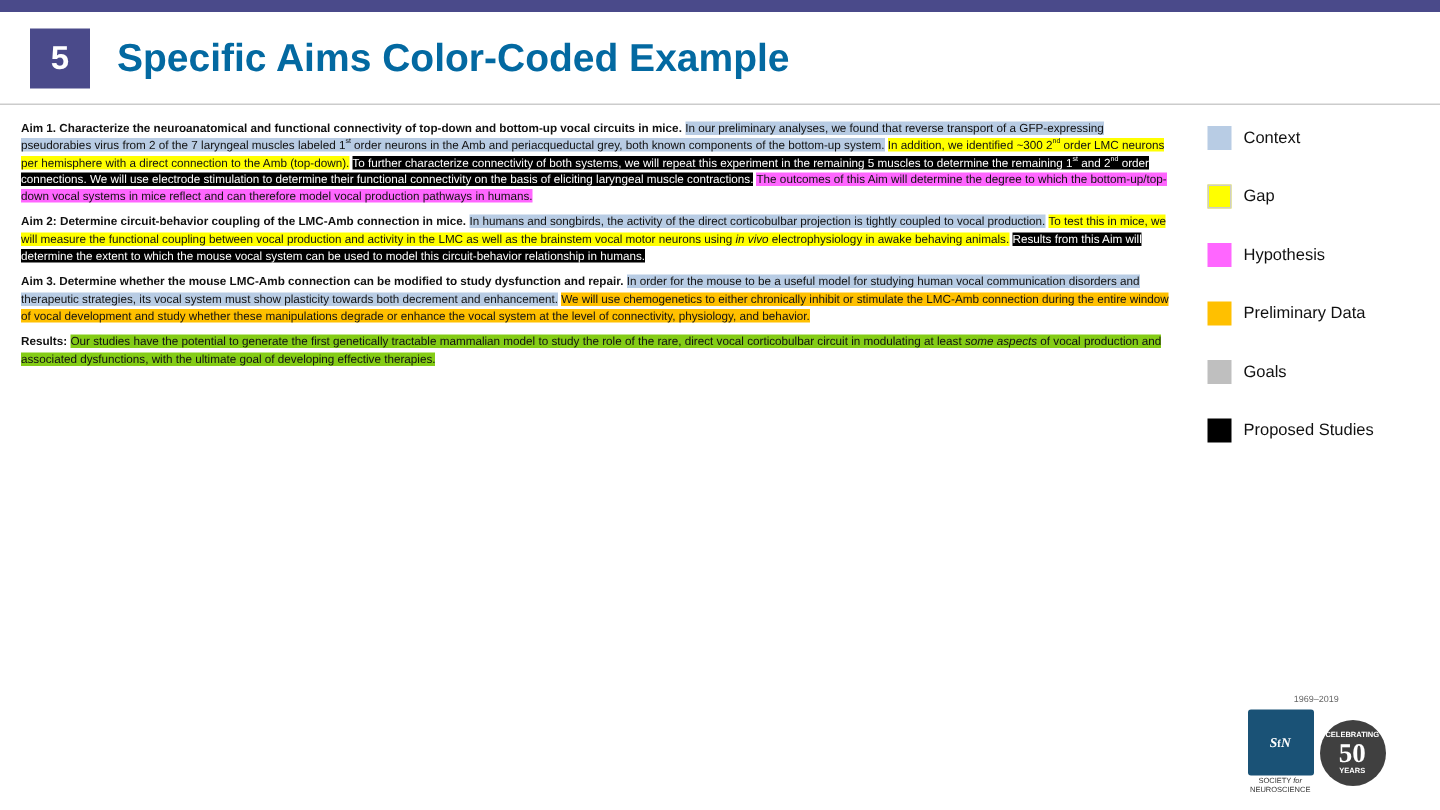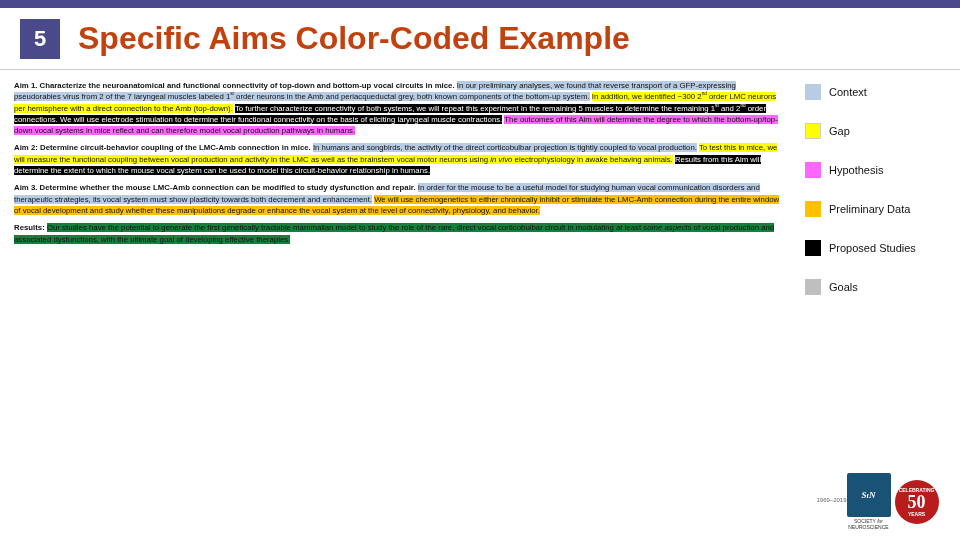--- a/index.html
+++ b/index.html
@@ -46,23 +46,23 @@
       font-size: 22px;
       font-weight: bold;
       display: flex;
       align-items: center;
       justify-content: center;
       margin-right: 18px;
       flex-shrink: 0;
     }
 
     .header-title {
-      font-size: 32px;
+      font-size: 26px;
       font-weight: bold;
-      color: #c2410c;
+      color: #0369a1;
     }
 
     
     .main {
       position: absolute;
       top: 70px;
       left: 0;
       right: 0;
       bottom: 0;
       display: flex;
@@ -83,21 +83,21 @@
     }
 
     .aim-title {
       font-weight: bold;
     }
 
     
     .bg-blue { background-color: #b8cce4; }
     .bg-yellow { background-color: #ffff00; }
     .bg-pink { background-color: #ff66ff; }
-    .bg-gray { background-color: #15803d; }
+    .bg-gray { background-color: #84cc16; }
     .bg-black { background-color: #000; color: #fff; }
     .bg-orange { background-color: #ffc000; }
 
     
     .legend-panel {
       width: 165px;
       padding: 14px 10px 10px 10px;
       display: flex;
       flex-direction: column;
       gap: 13px;
@@ -185,43 +185,43 @@
         <div class="legend-swatch swatch-pink"></div>
         <span class="legend-label">Hypothesis</span>
       </div>
 
       <div class="legend-item">
         <div class="legend-swatch swatch-orange"></div>
         <span class="legend-label">Preliminary Data</span>
       </div>
 
       <div class="legend-item">
+        <div class="legend-swatch swatch-gray"></div>
+        <span class="legend-label">Goals</span>
+      </div>
+
+      <div class="legend-item">
         <div class="legend-swatch swatch-black"></div>
         <span class="legend-label">Proposed Studies</span>
       </div>
 
-      <div class="legend-item">
-        <div class="legend-swatch swatch-gray"></div>
-        <span class="legend-label">Goals</span>
-      </div>
-
       <div class="logo-area">
-        <div style="display:flex; align-items:center;">
+        <div style="display:flex; flex-direction:column; align-items:center;">
           <div style="font-size:6px; color:#666; margin-bottom:3px;">1969–2019</div>
           <div style="display:flex; align-items:center; gap:4px;">
 
             <div style="display:flex; flex-direction:column; align-items:center;">
               <div style="width:44px; height:44px; background:#1a5276; display:flex; align-items:center; justify-content:center; border-radius:2px;">
                 <span style="color:#fff; font-size:9px; font-weight:bold; font-style:italic; font-family:serif; line-height:1; text-align:center;">S<span style="font-style:normal;font-size:7px;">f</span>N</span>
               </div>
               <div style="font-size:5px; color:#333; text-align:center; margin-top:1px;">SOCIETY <em>for</em><br>NEUROSCIENCE</div>
             </div>
 
             <div style="display:flex; flex-direction:column; align-items:center;">
-              <div style="width:44px; height:44px; border-radius:50%; background:#b91c1c; display:flex; flex-direction:column; align-items:center; justify-content:center; color:#fff;">
+              <div style="width:44px; height:44px; border-radius:50%; background:#404040; display:flex; flex-direction:column; align-items:center; justify-content:center; color:#fff;">
                 <div style="font-size:5px; font-weight:bold; line-height:1.2;">CELEBRATING</div>
                 <div style="font-size:18px; font-weight:bold; line-height:1; font-family:serif;">50</div>
                 <div style="font-size:5px; font-weight:bold; line-height:1.2;">YEARS</div>
               </div>
             </div>
           </div>
         </div>
       </div>
 
     </div>

